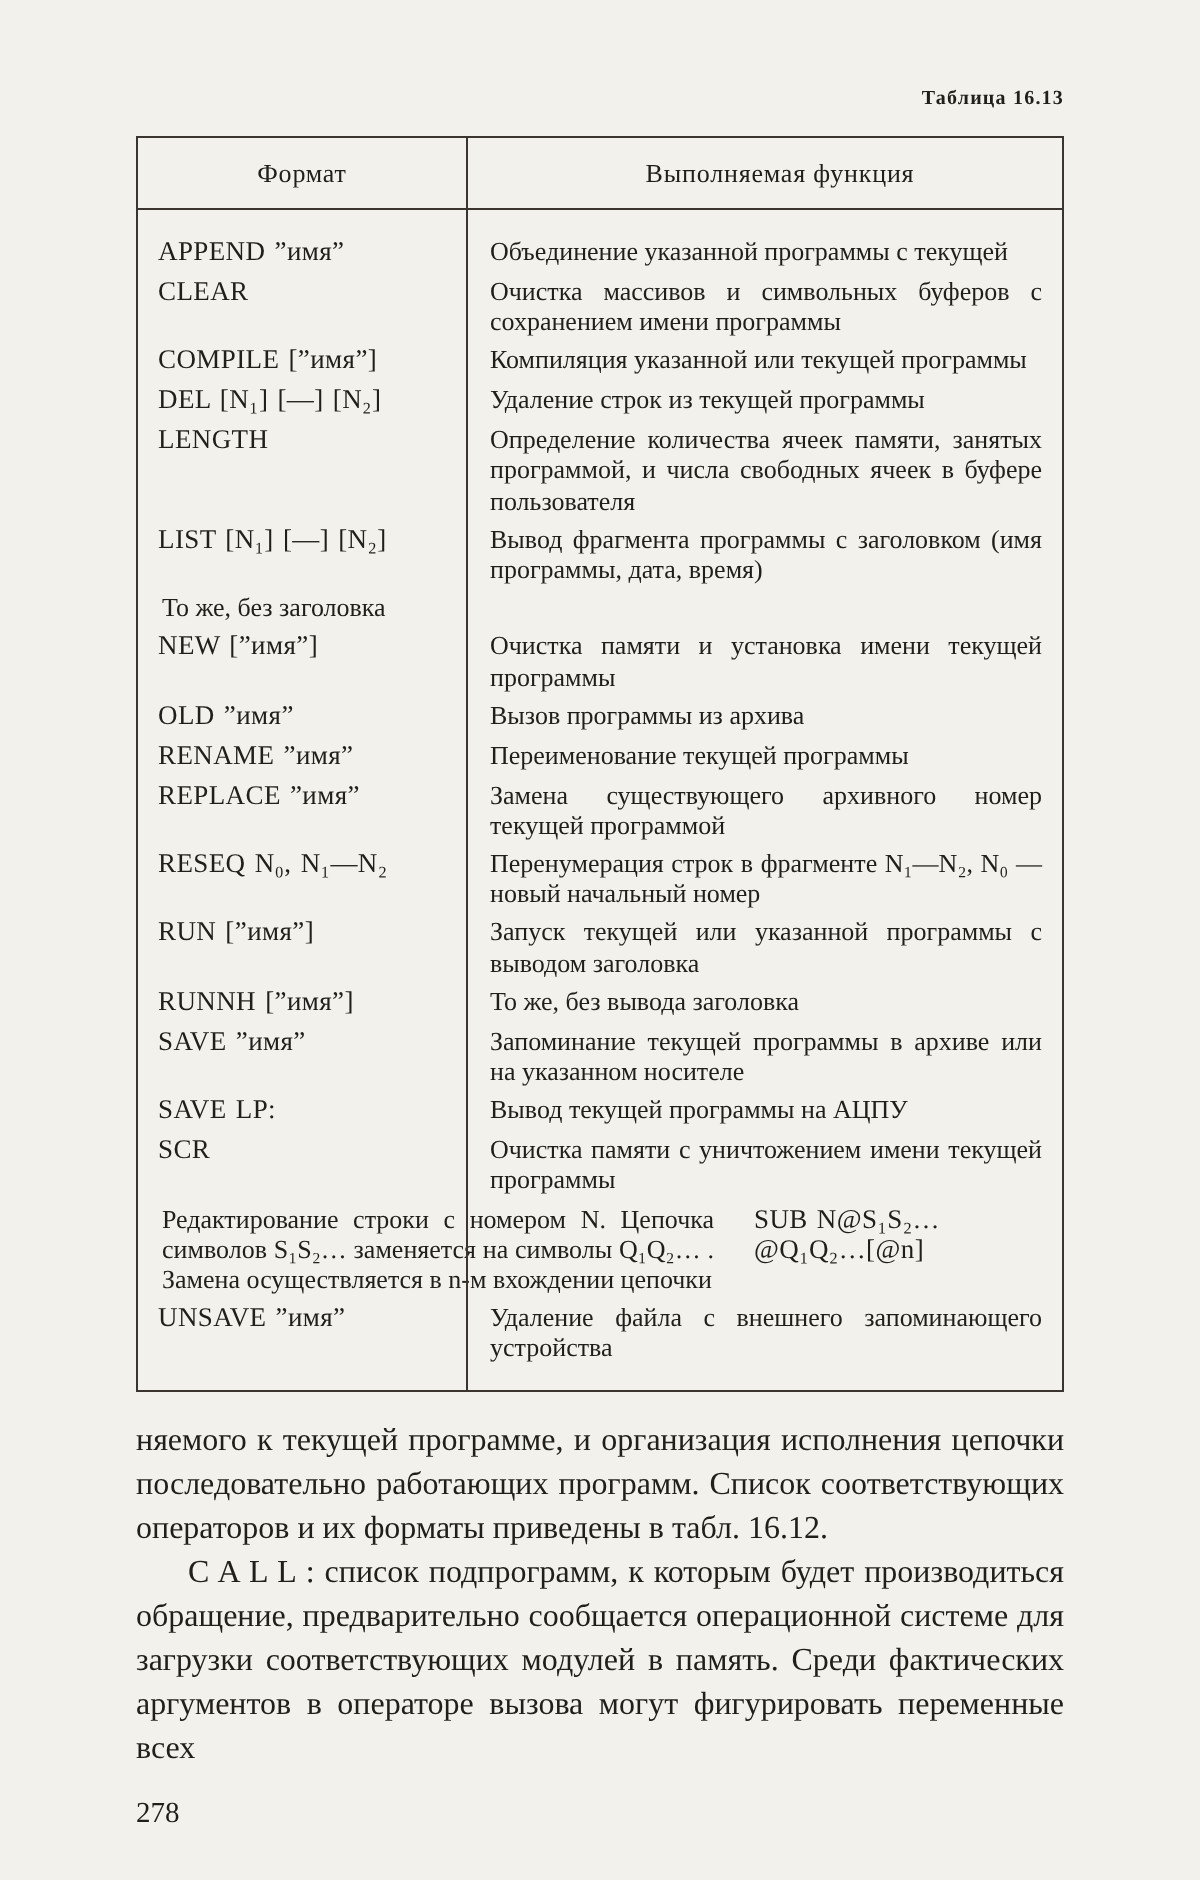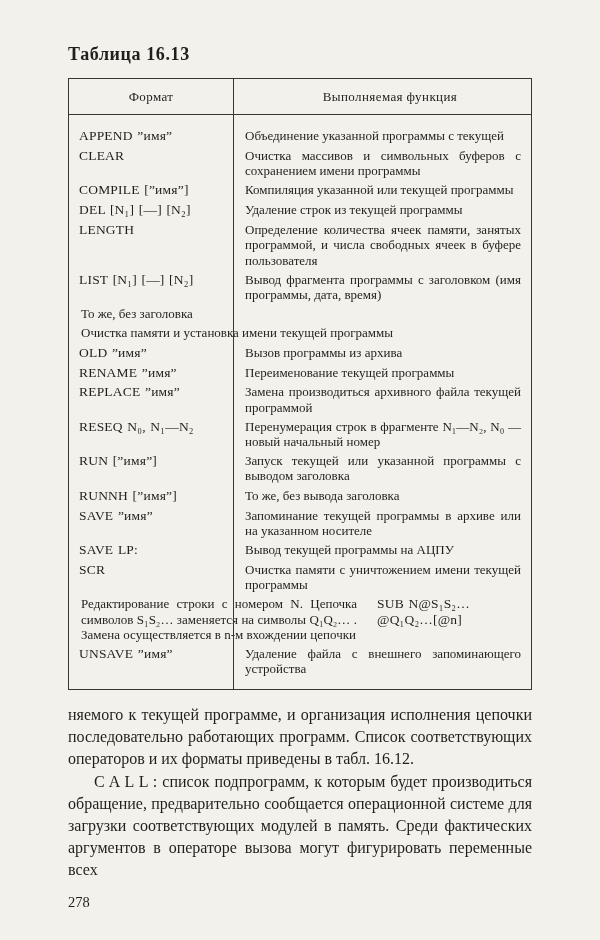--- a/index.html
+++ b/index.html
@@ -11,23 +11,23 @@
     font-family: "Liberation Serif", "DejaVu Serif", serif;
     overflow: hidden;
   }
   .page {
     width: 600px;
     height: 940px;
     padding: 44px 68px 0 68px;
     position: relative;
   }
   .caption {
-    text-align: left;
+    text-align: right;
     font-weight: bold;
-    font-size: 18px;
+    font-size: 10px;
     letter-spacing: 0.6px;
     margin-bottom: 13px;
   }
   .cmdtable {
     border: 1px solid #3a362f;
     position: relative;
     background: transparent;
   }
   .col-divider {
     position: absolute;
@@ -116,33 +116,34 @@
         <div class="td fn">Определение количества ячеек памяти, занятых программой, и числа свободных ячеек в буфере пользователя</div>
       </div>
       <div class="tr">
         <div class="td fmt">LIST [N₁] [—] [N₂]</div>
         <div class="td fn">Вывод фрагмента программы с заголовком (имя программы, дата, время)</div>
       </div>
       <div class="tr">
         <div class="td fn">То же, без заголовка</div>
       </div>
       <div class="tr">
+        <div class="td fmt">NEW [”имя”]</div>
         <div class="td fn">Очистка памяти и установка имени текущей программы</div>
       </div>
       <div class="tr">
         <div class="td fmt">OLD ”имя”</div>
         <div class="td fn">Вызов программы из архива</div>
       </div>
       <div class="tr">
         <div class="td fmt">RENAME ”имя”</div>
         <div class="td fn">Переименование текущей программы</div>
       </div>
       <div class="tr">
         <div class="td fmt">REPLACE ”имя”</div>
-        <div class="td fn">Замена производиться архивного файла текущей программой</div>
+        <div class="td fn">Замена существующего архивного номер текущей программой</div>
       </div>
       <div class="tr">
         <div class="td fmt">RESEQ N₀, N₁—N₂</div>
         <div class="td fn">Перенумерация строк в фрагменте N₁—N₂, N₀ — новый начальный номер</div>
       </div>
       <div class="tr">
         <div class="td fmt">RUN [”имя”]</div>
         <div class="td fn">Запуск текущей или указанной программы с выводом заголовка</div>
       </div>
       <div class="tr">

